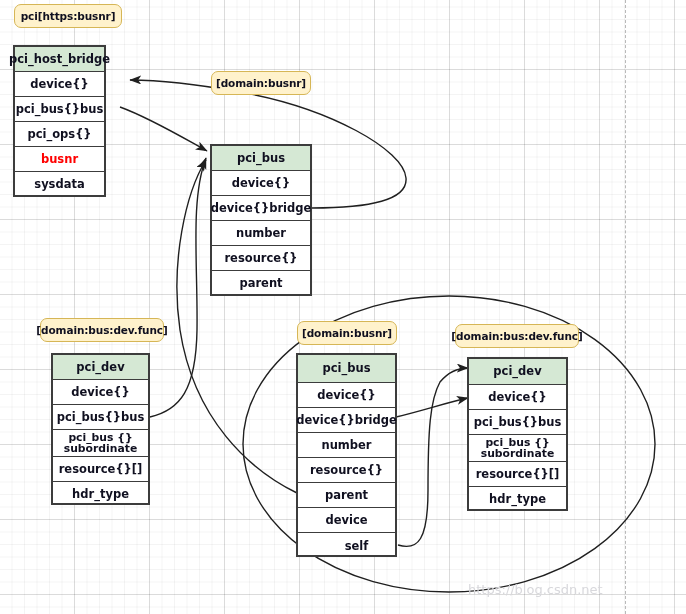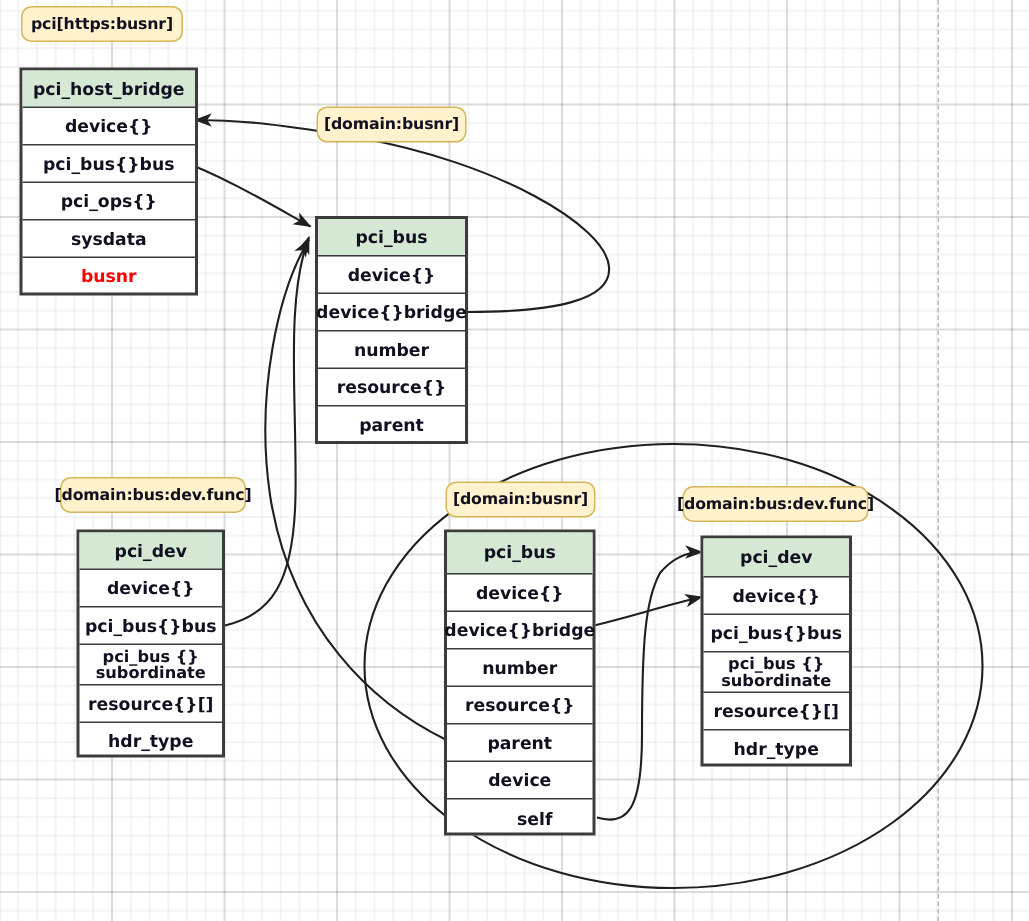--- a/index.html
+++ b/index.html
@@ -137,27 +137,27 @@
   <div class="tag" style="left:14px; top:4px; width:108px; height:24px;">pci[https:busnr]</div>
 
   <div class="tag" style="left:211px; top:71px; width:100px; height:24px;">[domain:busnr]</div>
 
   <div class="tag" style="left:40px; top:318px; width:124px; height:24px;">[domain:bus:dev.func]</div>
 
   <div class="tag" style="left:297px; top:321px; width:100px; height:24px;">[domain:busnr]</div>
 
   <div class="tag" style="left:455px; top:324px; width:124px; height:24px;">[domain:bus:dev.func]</div>
 
-  <div class="struct" style="left:13px; top:45px; width:119px; height:152px;">
+  <div class="struct" style="left:13px; top:45px; width:93px; height:152px;">
     <div class="row head" style="height:25px;">pci_host_bridge</div>
     <div class="row" style="height:25px;">device{}</div>
     <div class="row" style="height:25px;">pci_bus{}bus</div>
     <div class="row" style="height:25px;">pci_ops{}</div>
+    <div class="row red" style="height:25px;">busnr</div>
     <div class="row" style="height:25px;">sysdata</div>
-    <div class="row red" style="height:25px;">busnr</div>
   </div>
 
   <div class="struct" style="left:210px; top:144px; width:102px; height:152px;">
     <div class="row head" style="height:25px;">pci_bus</div>
     <div class="row" style="height:25px;">device{}</div>
     <div class="row" style="height:25px;">device{}bridge</div>
     <div class="row" style="height:25px;">number</div>
     <div class="row" style="height:25px;">resource{}</div>
     <div class="row" style="height:25px;">parent</div>
   </div>
@@ -186,15 +186,16 @@
   <div class="struct" style="left:467px; top:357px; width:101px; height:154px;">
     <div class="row head" style="height:26px;">pci_dev</div>
     <div class="row" style="height:25px;">device{}</div>
     <div class="row" style="height:25px;">pci_bus{}bus</div>
     <div class="row two" style="height:27px;">pci_bus {}
 subordinate</div>
     <div class="row" style="height:25px;">resource{}[]</div>
     <div class="row" style="height:25px;">hdr_type</div>
   </div>
 
+  <div class="watermark small" style="left:468px; top:582px;">https://blog.csdn.net</div>
   <div class="watermark" style="left:535px; top:616px;">CSDN @燕无鸩</div>
 
 </div>
 
 </body></html>

